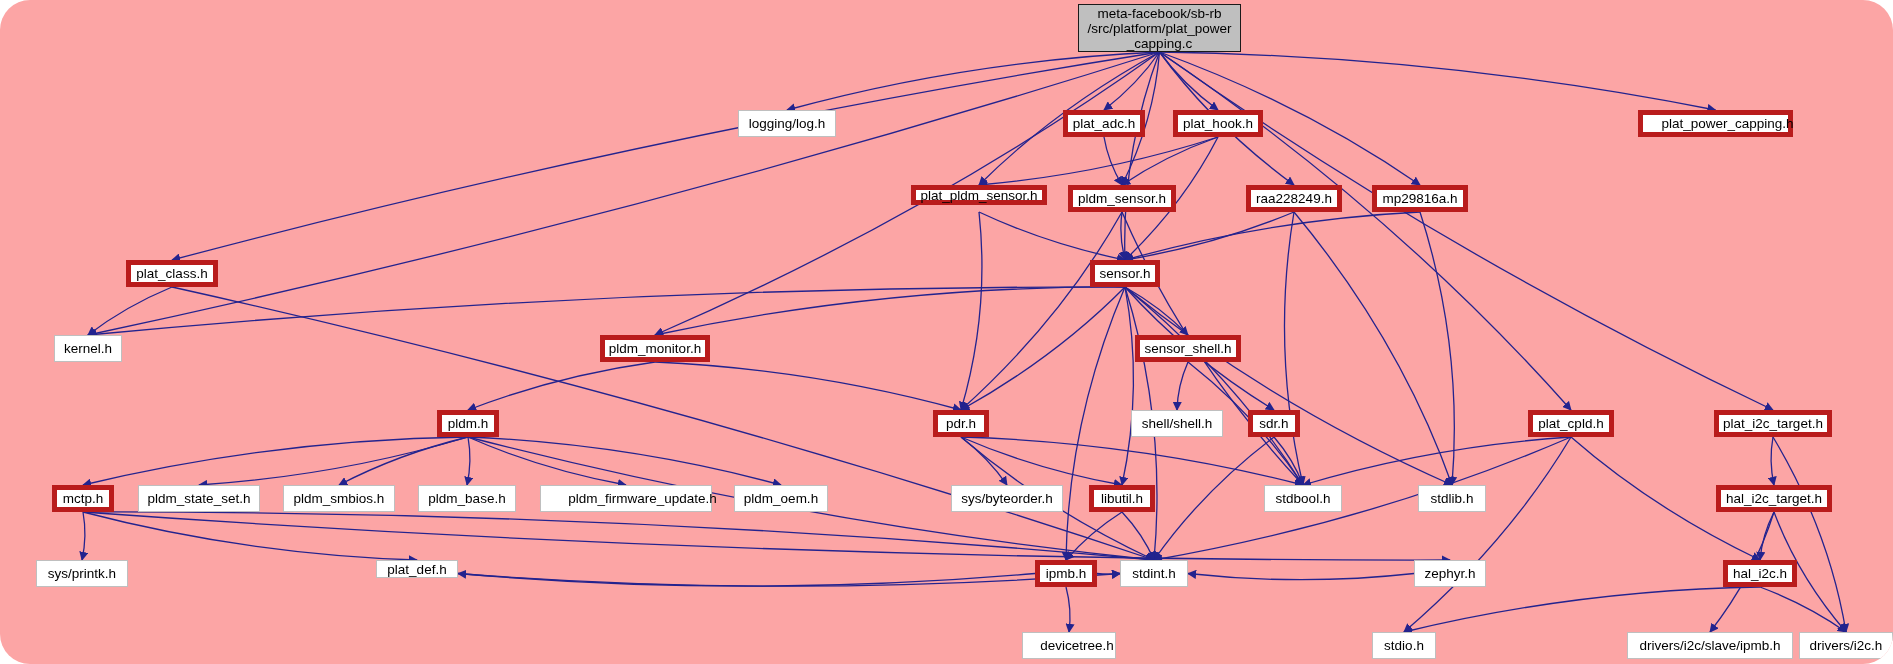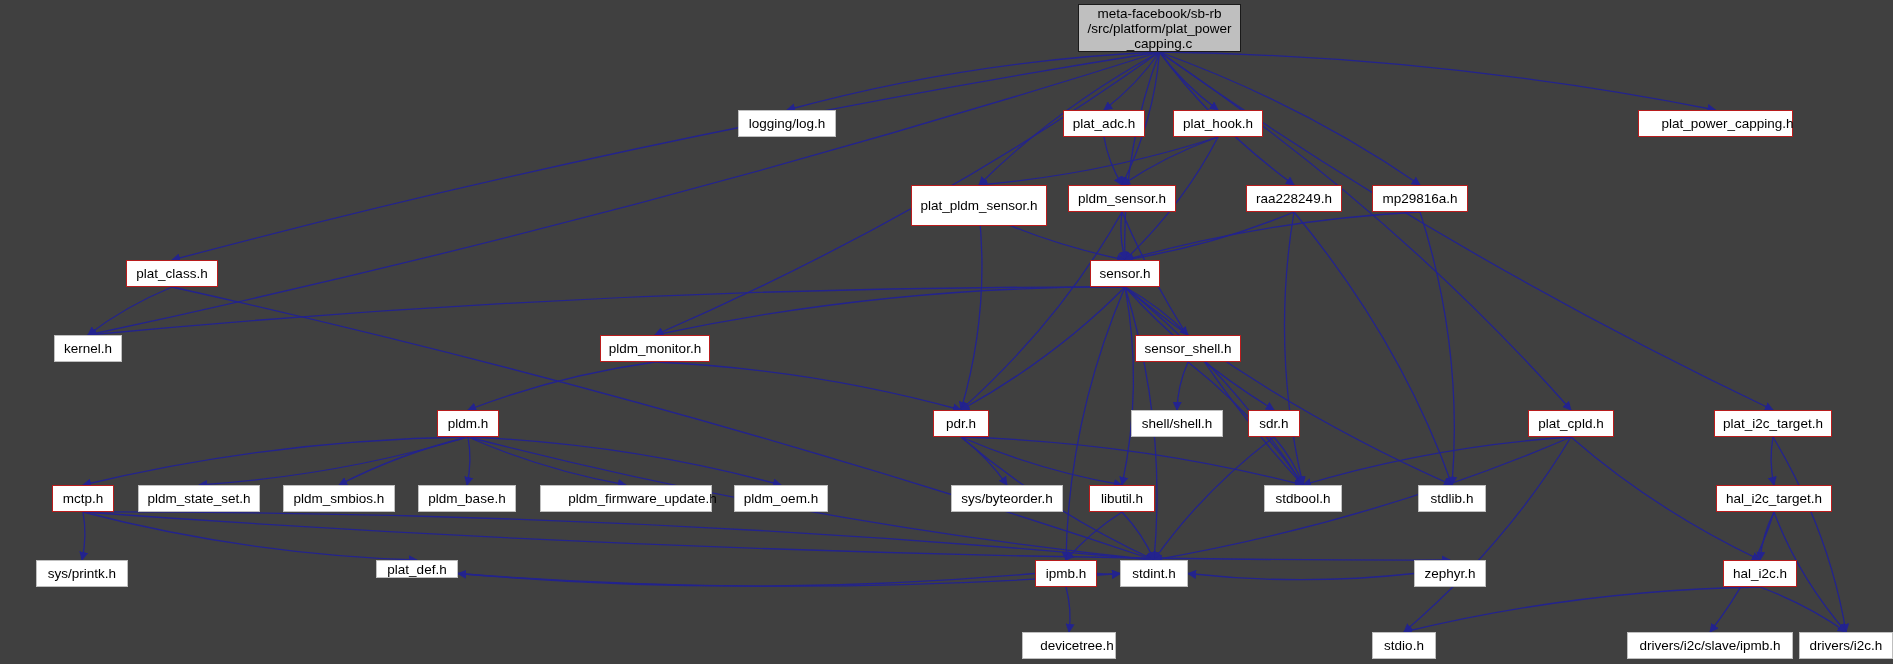--- a/index.html
+++ b/index.html
@@ -4,23 +4,24 @@
 <style>
   html, body {
     margin: 0;
     padding: 0;
     background: #ffffff;
   }
   #graph {
     position: relative;
     width: 1893px;
     height: 664px;
-    background: #404040;
+    background: #fca5a5;
     font-family: "Liberation Sans", sans-serif;
     overflow: hidden;
+    border-radius: 30px;
   }
   #edges {
     position: absolute;
     left: 0;
     top: 0;
     width: 1893px;
     height: 664px;
     pointer-events: none;
   }
   .node {
@@ -32,21 +33,21 @@
     text-align: center;
     color: #000000;
     font-size: 13.5px;
     line-height: 15px;
     white-space: pre-line;
     background: #ffffff;
     border: 1px solid #bfbfbf;
     z-index: 5;
   }
   .node.strong {
-    border: 1px solid #b91c1c;
+    border: 5px solid #b91c1c;
   }
   .node.root {
     background: #bfbfbf;
     border: 1px solid #1a1a1a;
   }
 </style>
 </head>
 <body>
 
 <div id="graph">
@@ -139,21 +140,21 @@
       </g>
   </svg>
   <div id="node-layer">
       <div class="node root" style="left: 1078px; top: 4px; width: 163px; height: 48px;">meta-facebook/sb-rb
 /src/platform/plat_power
 _capping.c</div>
       <div class="node " style="left: 738px; top: 110px; width: 98px; height: 27px;">logging/log.h</div>
       <div class="node strong" style="left: 1063px; top: 110px; width: 82px; height: 27px;">plat_adc.h</div>
       <div class="node strong" style="left: 1173px; top: 110px; width: 90px; height: 27px;">plat_hook.h</div>
       <div class="node strong" style="left: 1638px; top: 110px; width: 155px; height: 27px; padding-left: 24px;">plat_power_capping.h</div>
-      <div class="node strong" style="left: 911px; top: 185px; width: 136px; height: 41px;">plat_pldm_sensor.h</div>
+      <div class="node strong" style="left: 911px; top: 185px; width: 136px; height: 20px;">plat_pldm_sensor.h</div>
       <div class="node strong" style="left: 1068px; top: 185px; width: 108px; height: 27px;">pldm_sensor.h</div>
       <div class="node strong" style="left: 1246px; top: 185px; width: 96px; height: 27px;">raa228249.h</div>
       <div class="node strong" style="left: 1372px; top: 185px; width: 96px; height: 27px;">mp29816a.h</div>
       <div class="node strong" style="left: 126px; top: 260px; width: 92px; height: 27px;">plat_class.h</div>
       <div class="node strong" style="left: 1090px; top: 260px; width: 70px; height: 27px; text-align: center;">sensor.h</div>
       <div class="node " style="left: 54px; top: 335px; width: 68px; height: 27px;">kernel.h</div>
       <div class="node strong" style="left: 600px; top: 335px; width: 110px; height: 27px;">pldm_monitor.h</div>
       <div class="node strong" style="left: 1135px; top: 335px; width: 106px; height: 27px;">sensor_shell.h</div>
       <div class="node strong" style="left: 437px; top: 410px; width: 62px; height: 27px;">pldm.h</div>
       <div class="node strong" style="left: 933px; top: 410px; width: 56px; height: 27px;">pdr.h</div>

